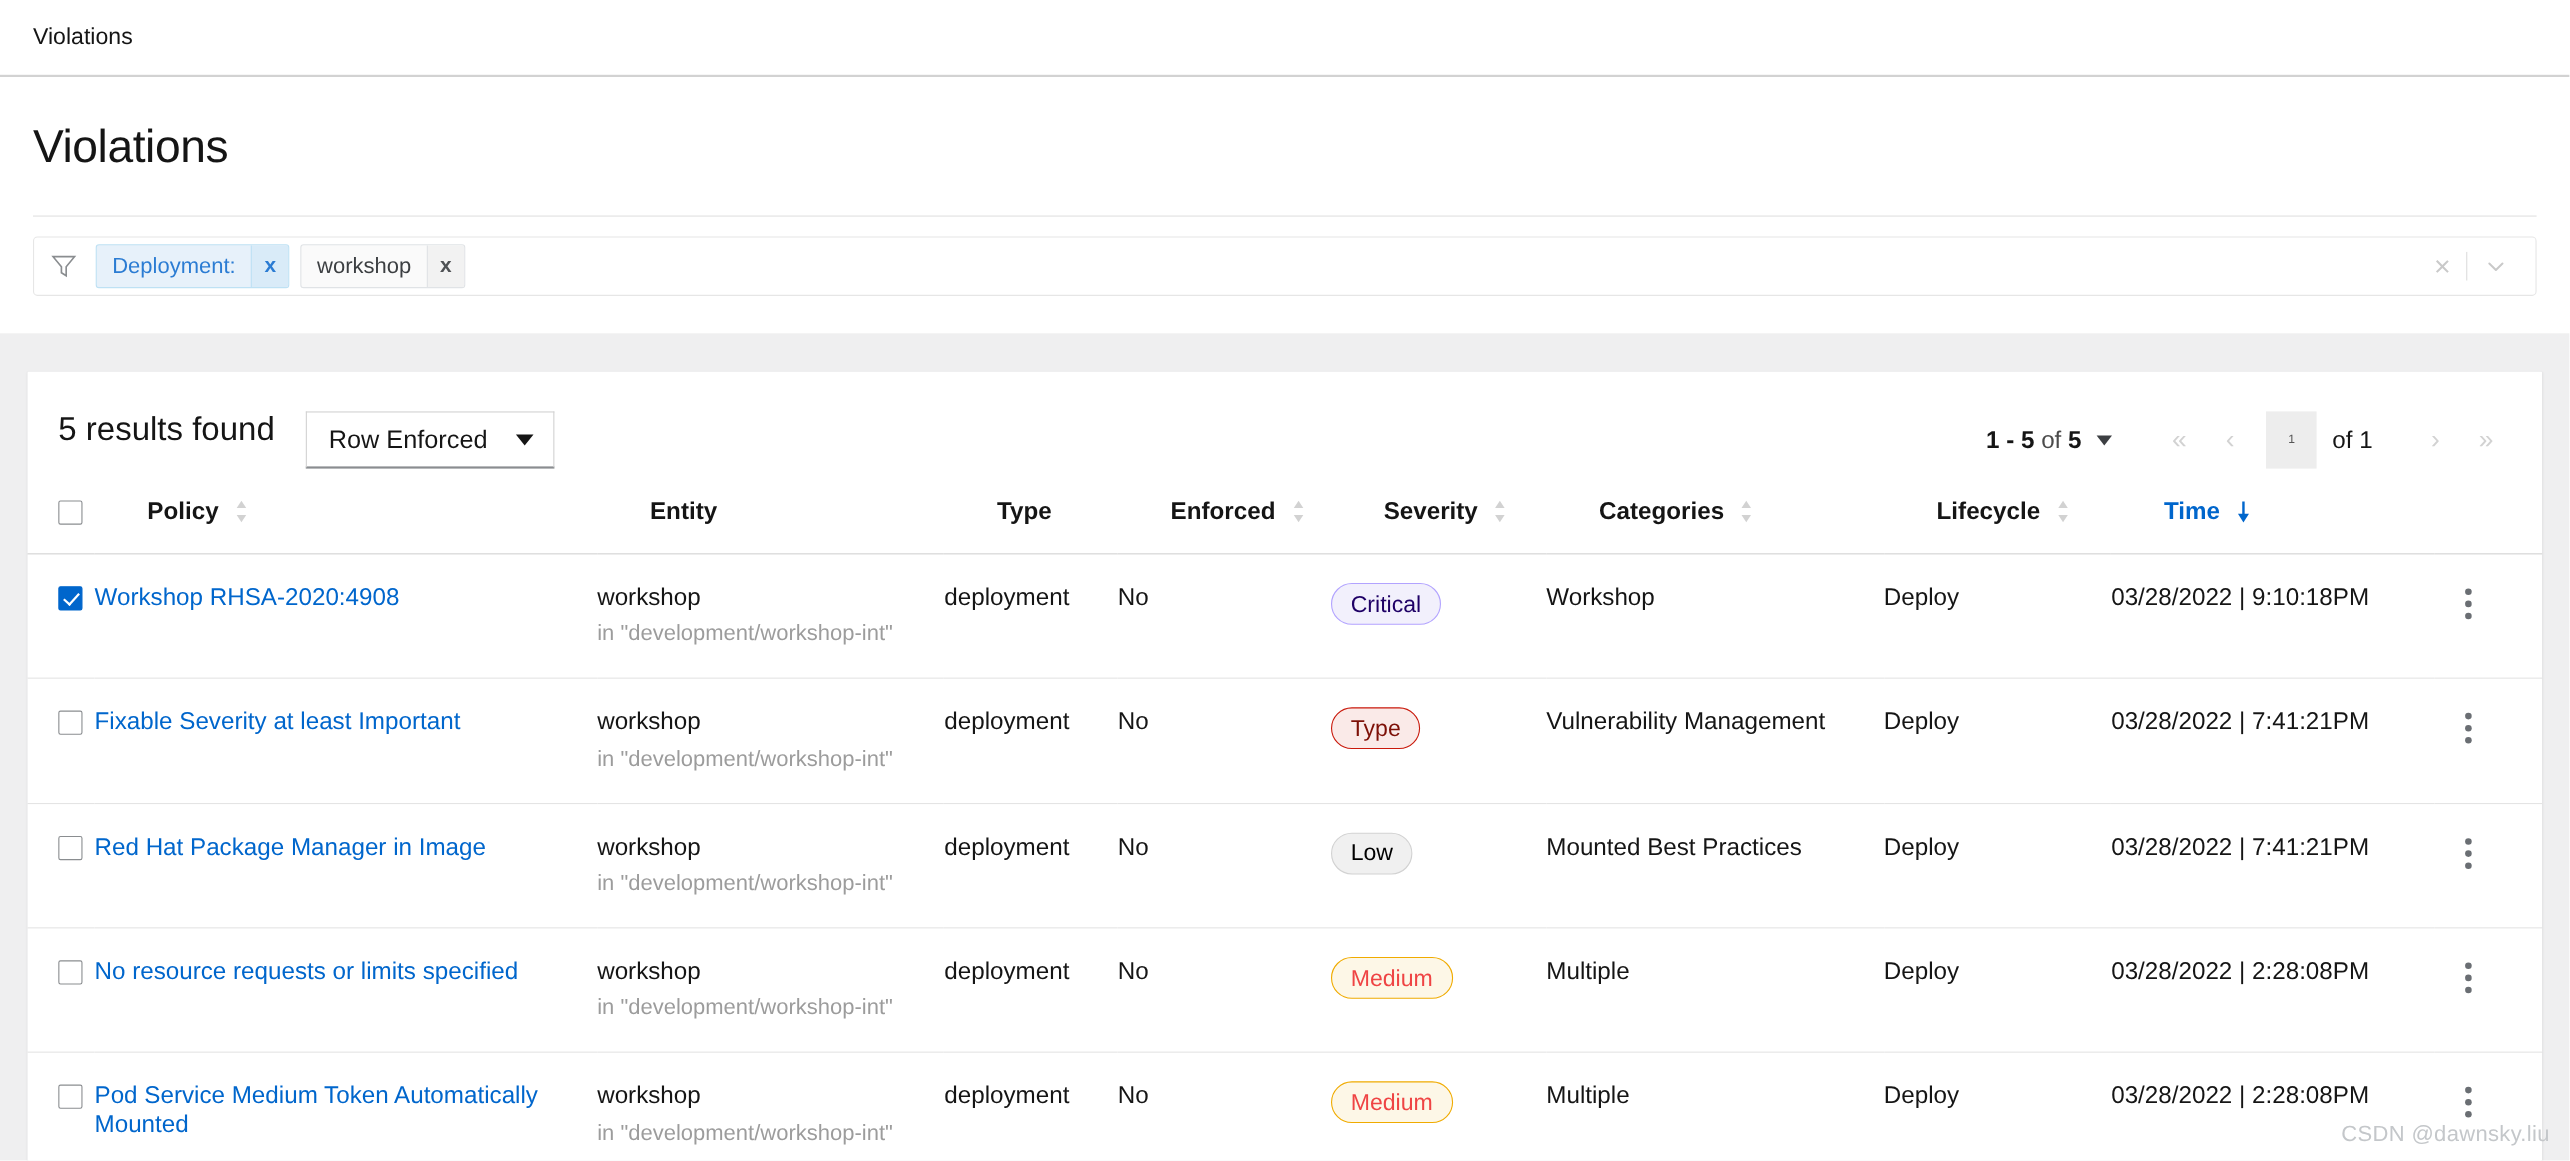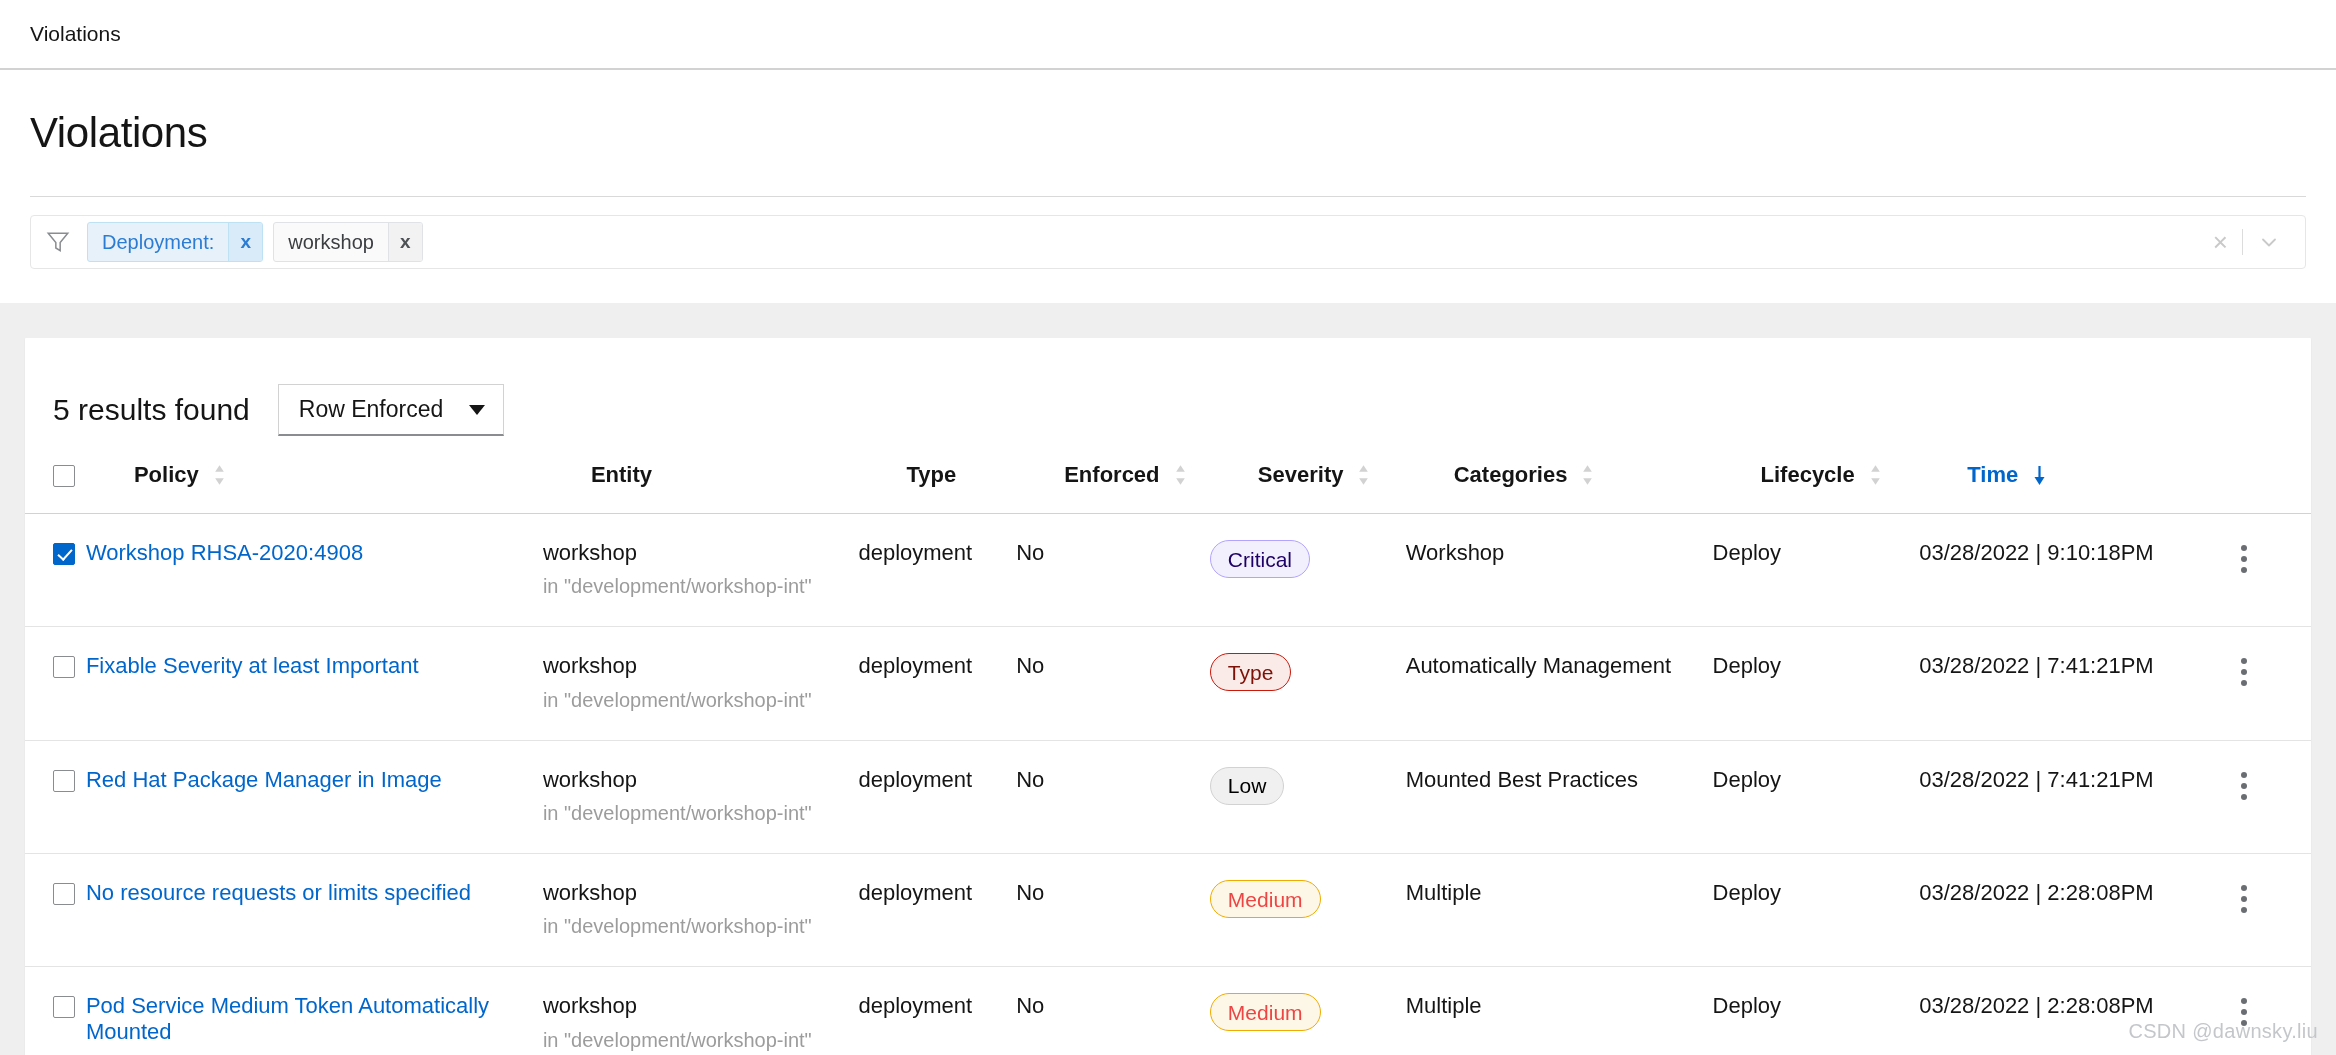--- a/index.html
+++ b/index.html
@@ -103,22 +103,21 @@
   .card {
     background: #ffffff;
     border-radius: 1px;
     box-shadow: 0 1px 2px rgba(0,0,0,0.07);
     padding: 0 0 34px 0;
   }
 
   
   .card-toolbar {
     display: flex;
-    align-items: center;
-    padding: 46px 28px 26px 28px;
+    padding: 36px 28px 26px 28px;
   }
   .results-found {
     font-size: 30px;
     color: #151515;
     white-space: nowrap;
   }
   .row-actions {
     margin-left: 28px;
     height: 52px;
     min-width: 218px;
@@ -336,20 +335,33 @@
     <div class="card-toolbar">
       <span class="results-found">5 results found</span>
 
       <div class="row-actions">
         <span class="row-actions-label">Row Enforced</span>
         <span class="caret-solid"></span>
       </div>
 
       <div class="toolbar-spacer"></div>
 
+      <div class="pagination">
+        <span class="page-range"><b>1 - 5</b><span class="of"> of </span><b>5</b></span>
+        <span class="range-caret"></span>
+
+        <span class="pg-btn">«</span>
+        <span class="pg-btn">‹</span>
+
+        <input class="pg-input" type="text" value="1" style="">
+        <span class="pg-of">of 1</span>
+
+        <span class="pg-btn">›</span>
+        <span class="pg-btn">»</span>
+      </div>
     </div>
 
     <table class="violations">
       <colgroup>
         <col class="col-check">
           <col class="col-policy">
           <col class="col-entity">
         <col class="col-type">
           <col class="col-enforced">
           <col class="col-severity">
@@ -491,21 +503,21 @@
           </td>
           <td>
             <div class="entity-name">workshop</div>
             <div class="entity-sub">in "development/workshop-int"</div>
           </td>
           <td>deployment</td>
           <td>No</td>
           <td>
             <span class="sev high">Type</span>
           </td>
-          <td>Automatically Management</td>
+          <td>Vulnerability Management</td>
           <td>Deploy</td>
           <td>03/28/2022 | 7:41:21PM</td>
           <td>
             <span class="kebab">
                 <i></i>
                 <i></i>
                 <i></i>
               </span>
           </td>
         </tr>

